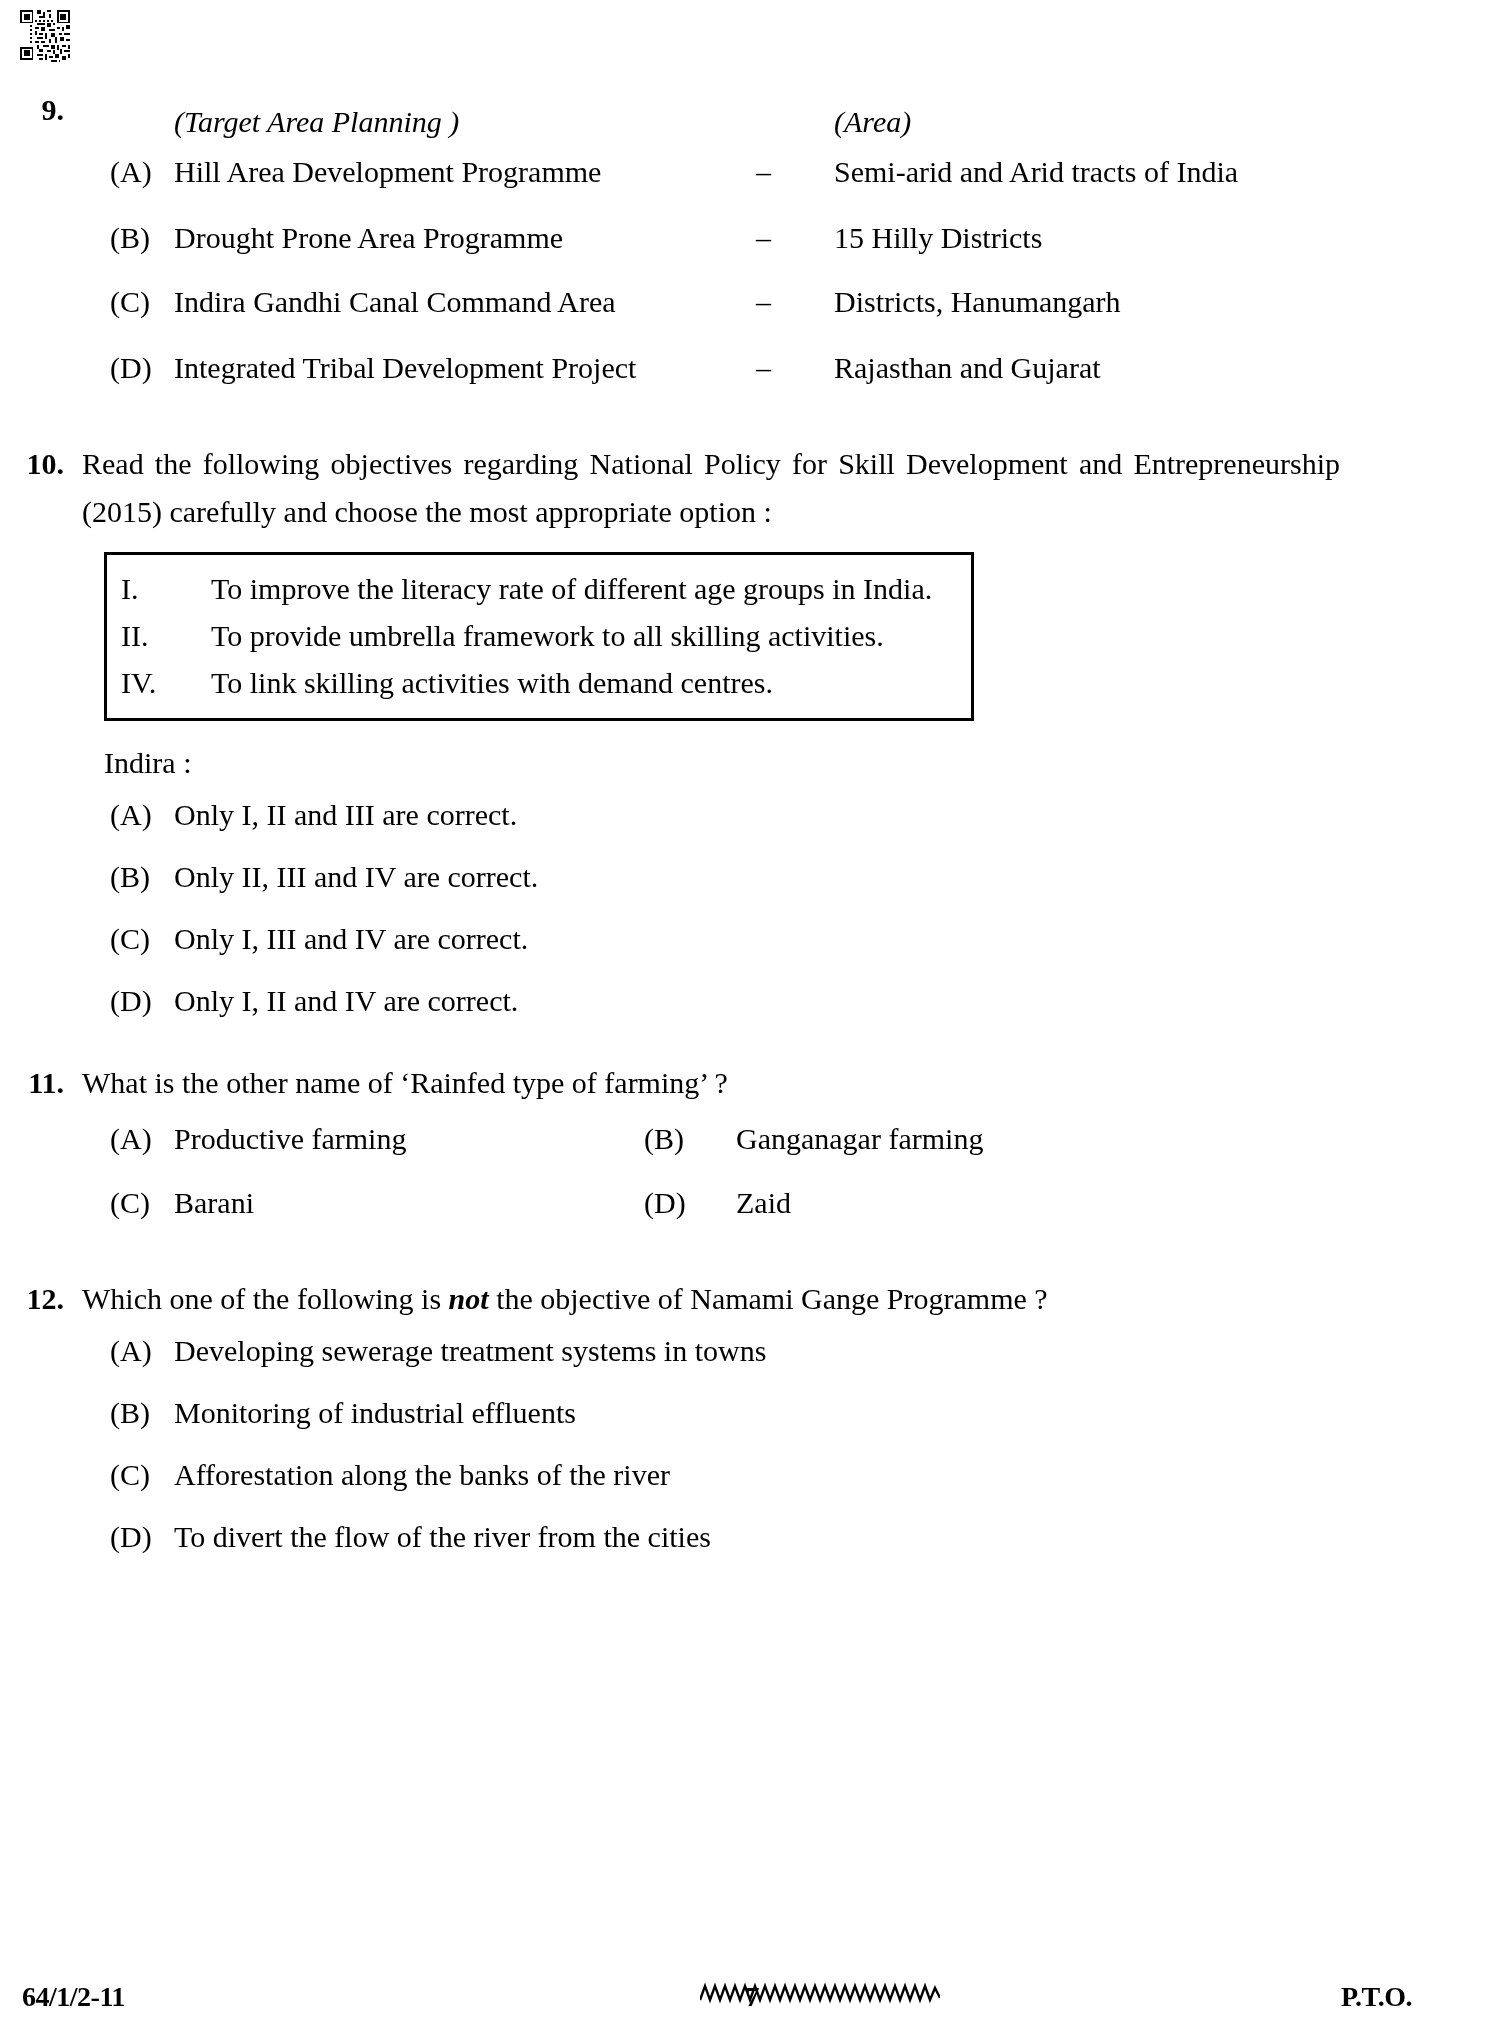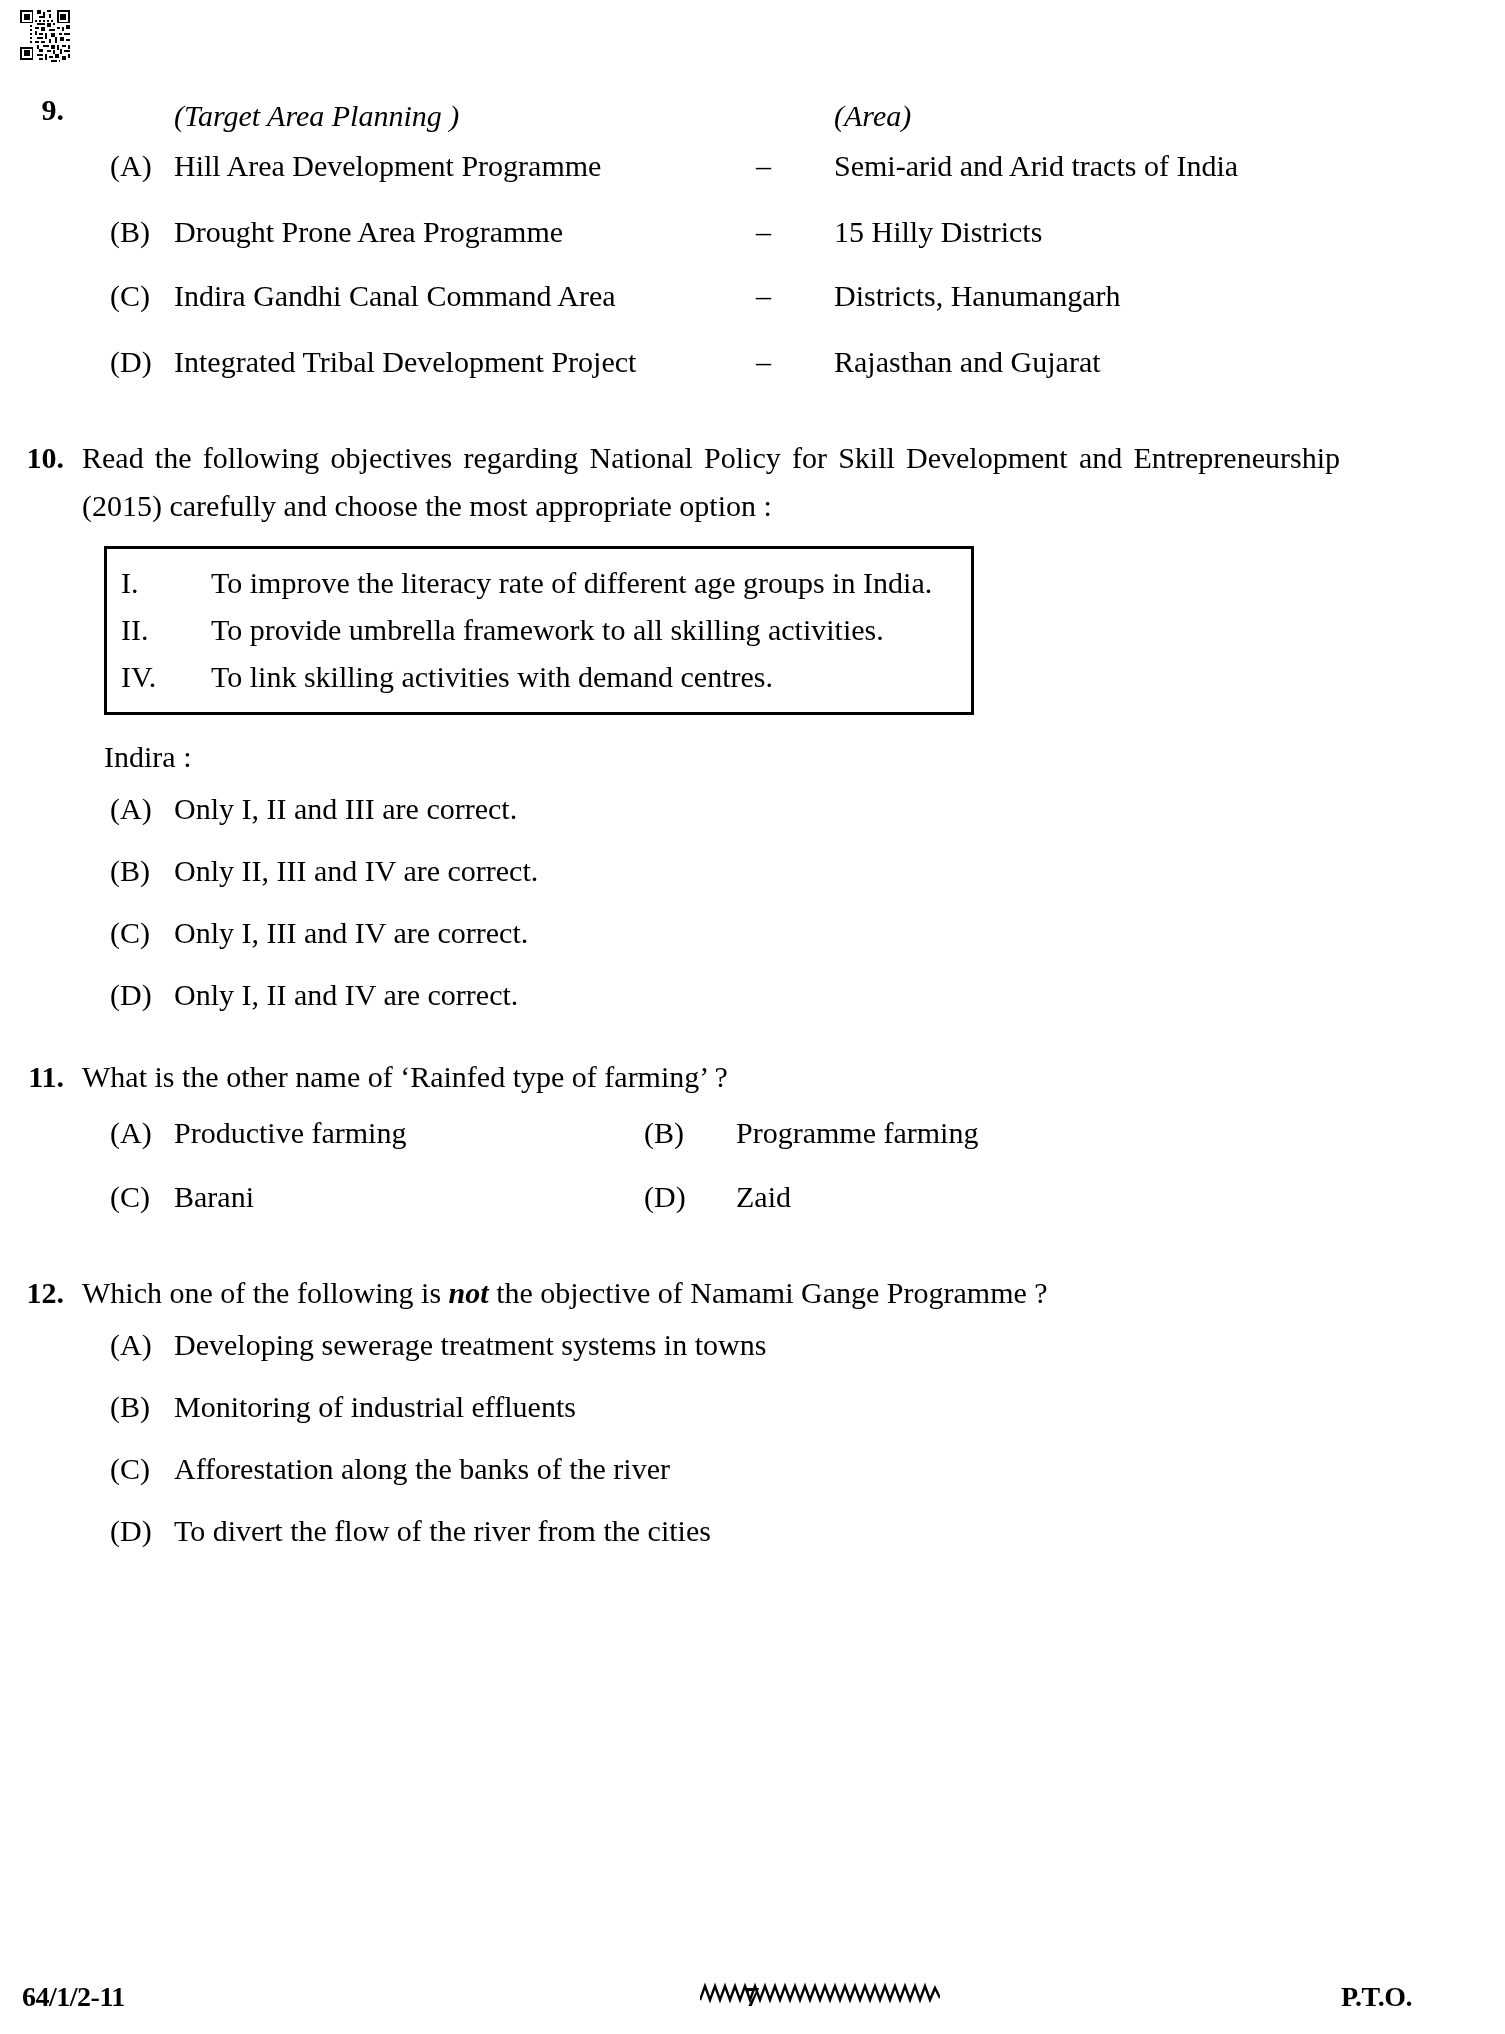--- a/index.html
+++ b/index.html
@@ -68,21 +68,21 @@
     text-align-last: left;
     max-width: 1258px;
   }
   .q-stem b.not-word {
     font-weight: bold;
     font-style: italic;
   }
 
   
   .pairs {
-    margin-top: 8px;
+    margin-top: 14px;
     width: 100%;
     border-collapse: collapse;
   }
   .pairs td {
     vertical-align: top;
     font-size: 30px;
     line-height: 44px;
     padding: 0;
   }
   .pairs .c-label {
@@ -410,21 +410,21 @@
       <div class="q-num">11.</div>
       <div class="q-body">
         <div class="q-stem">What is the other name of ‘Rainfed type of farming’ ?</div>
 
         <table class="opt-grid">
           <tbody>
               <tr>
             <td class="g-key">(A)</td>
             <td class="g-val-a">Productive farming</td>
             <td class="g-key2">(B)</td>
-            <td>Programme farming</td>
+            <td>Ganganagar farming</td>
           </tr>
           <tr>
             <td class="g-key">(C)</td>
             <td class="g-val-a">Barani</td>
             <td class="g-key2">(D)</td>
             <td>Zaid</td>
           </tr>
         </tbody>
           </table>
       </div>

